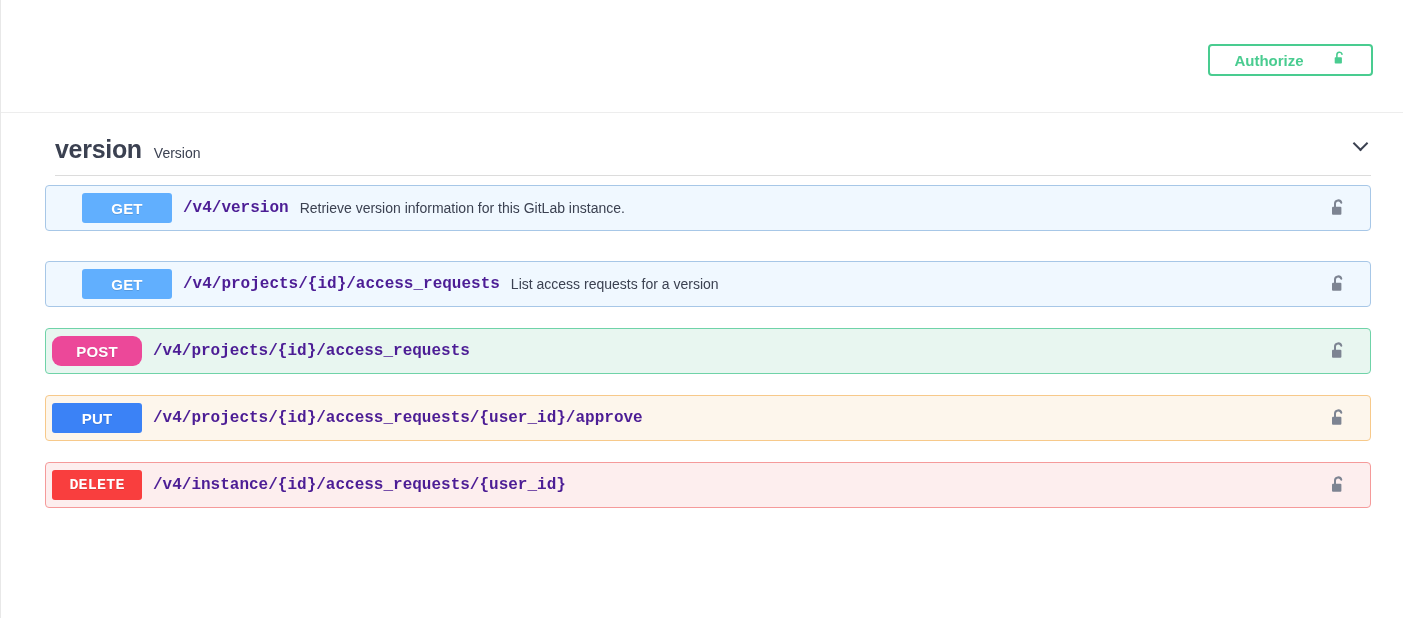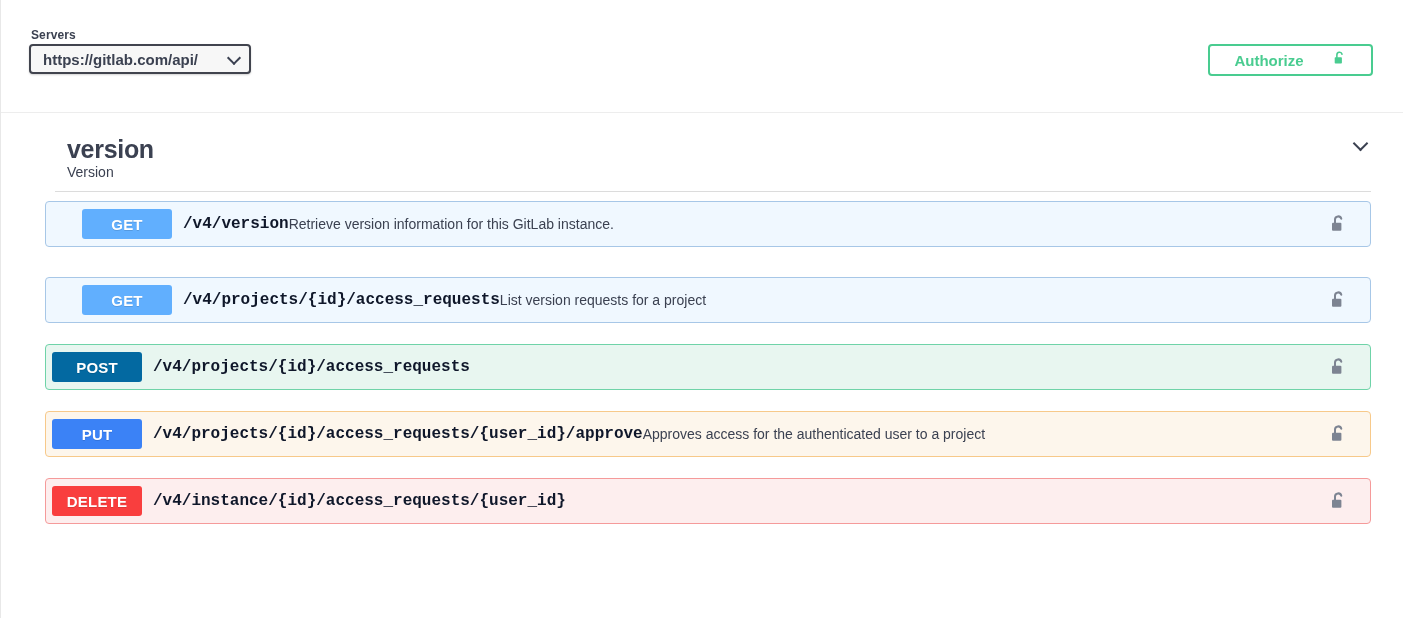--- a/index.html
+++ b/index.html
@@ -89,21 +89,20 @@
   .section { padding: 0; }
 
   .section-head {
     position: relative;
     margin: 0 32px 0 54px;
     padding: 22px 0 11px 0;
     display: flex;
     align-items: baseline;
     cursor: pointer;
     border-bottom: 1px solid #dcdcdc;
-    flex-direction: column;
   }
   .section-title {
     font-size: 25px;
     font-weight: bold;
     color: #3b4151;
     letter-spacing: -0.3px;
   }
   .section-desc {
     font-size: 14px;
     color: #3b4151;
@@ -152,60 +151,54 @@
     font-size: 15px;
     font-weight: bold;
     text-shadow: 0 1px 0 rgba(0,0,0,0.12);
     letter-spacing: .2px;
   }
   .op .path {
     margin-left: 11px;
     font-family: "Liberation Mono", monospace;
     font-size: 16px;
     font-weight: bold;
-    color: #0f172a;
+    color: #4c1d95;
     white-space: nowrap;
   }
   .op .summary {
+    margin-left: 11px;
     font-size: 14px;
     color: #3b4151;
     white-space: nowrap;
   }
   .op .lock {
     position: absolute;
     right: 22px;
     top: 50%;
     margin-top: -10px;
     width: 20px; height: 20px;
   }
 
   
   .op.get    { background:#f0f8ff; border-color:#a7c7e7; }
   .op.get .verb    { background:#61affe;margin-left:36px; }
   .op.post   { background:#e8f6f0; border-color:#6fd3a8; }
-  .op.post .verb   { background:#0369a1; }
+  .op.post .verb   { background:#ec4899;border-radius:9px; }
   .op.put    { background:#fdf6ec; border-color:#f7c98a; }
   .op.put .verb    { background:#3b82f6; }
   .op.delete { background:#fdeeee; border-color:#f59a9a; }
-  .op.delete .verb { background:#f93e3e; }
+  .op.delete .verb { background:#f93e3e;font-family:Liberation Mono, monospace; }
 </style>
 </head>
 <body>
 
 <div id="page">
 
   <div class="topbar">
 
-    <div class="servers-block">
-      <label class="servers-label">Servers</label>
-      <div class="servers-select">
-        <span>https://gitlab.com/api/</span>
-        <span class="chev"></span>
-      </div>
-    </div>
 
     <button class="authorize-btn">
       <span>Authorize</span>
       <span>
         <svg width="15" height="17" viewBox="0 0 20 20" aria-hidden="true">
           <path d="M6.5 8.5V5.2a3.5 3.5 0 0 1 6.9-.8" fill="none" stroke="#49cc90" stroke-width="2.1" stroke-linecap="round"></path>
           <rect x="3.6" y="8.3" width="9.6" height="8.4" rx="1.1" fill="#49cc90"></rect>
         </svg>
       </span>
     </button>
@@ -231,38 +224,37 @@
                 <rect x="4" y="8.8" width="9.4" height="8" rx="1" fill="#7d8492"></rect>
               </svg></span>
           </div>
         </div>
       </div>
       <div class="section">
         <div class="ops">
           <div class="op get">
             <span class="verb">GET</span>
             <span class="path">/v4/projects/{id}/access_requests</span>
-            <span class="summary">List version requests for a project</span>
+            <span class="summary">List access requests for a version</span>
             <span class="lock"><svg width="20" height="20" viewBox="0 0 20 20">
                 <path d="M7 9V5.6a3.2 3.2 0 0 1 6.3-.8" fill="none" stroke="#7d8492" stroke-width="2" stroke-linecap="round"></path>
                 <rect x="4" y="8.8" width="9.4" height="8" rx="1" fill="#7d8492"></rect>
               </svg></span>
           </div>
           <div class="op post">
             <span class="verb">POST</span>
             <span class="path">/v4/projects/{id}/access_requests</span>
             <span class="lock"><svg width="20" height="20" viewBox="0 0 20 20">
                 <path d="M7 9V5.6a3.2 3.2 0 0 1 6.3-.8" fill="none" stroke="#7d8492" stroke-width="2" stroke-linecap="round"></path>
                 <rect x="4" y="8.8" width="9.4" height="8" rx="1" fill="#7d8492"></rect>
               </svg></span>
           </div>
           <div class="op put">
             <span class="verb">PUT</span>
             <span class="path">/v4/projects/{id}/access_requests/{user_id}/approve</span>
-            <span class="summary">Approves access for the authenticated user to a project</span>
             <span class="lock"><svg width="20" height="20" viewBox="0 0 20 20">
                 <path d="M7 9V5.6a3.2 3.2 0 0 1 6.3-.8" fill="none" stroke="#7d8492" stroke-width="2" stroke-linecap="round"></path>
                 <rect x="4" y="8.8" width="9.4" height="8" rx="1" fill="#7d8492"></rect>
               </svg></span>
           </div>
           <div class="op delete">
             <span class="verb">DELETE</span>
             <span class="path">/v4/instance/{id}/access_requests/{user_id}</span>
             <span class="lock"><svg width="20" height="20" viewBox="0 0 20 20">
                 <path d="M7 9V5.6a3.2 3.2 0 0 1 6.3-.8" fill="none" stroke="#7d8492" stroke-width="2" stroke-linecap="round"></path>

